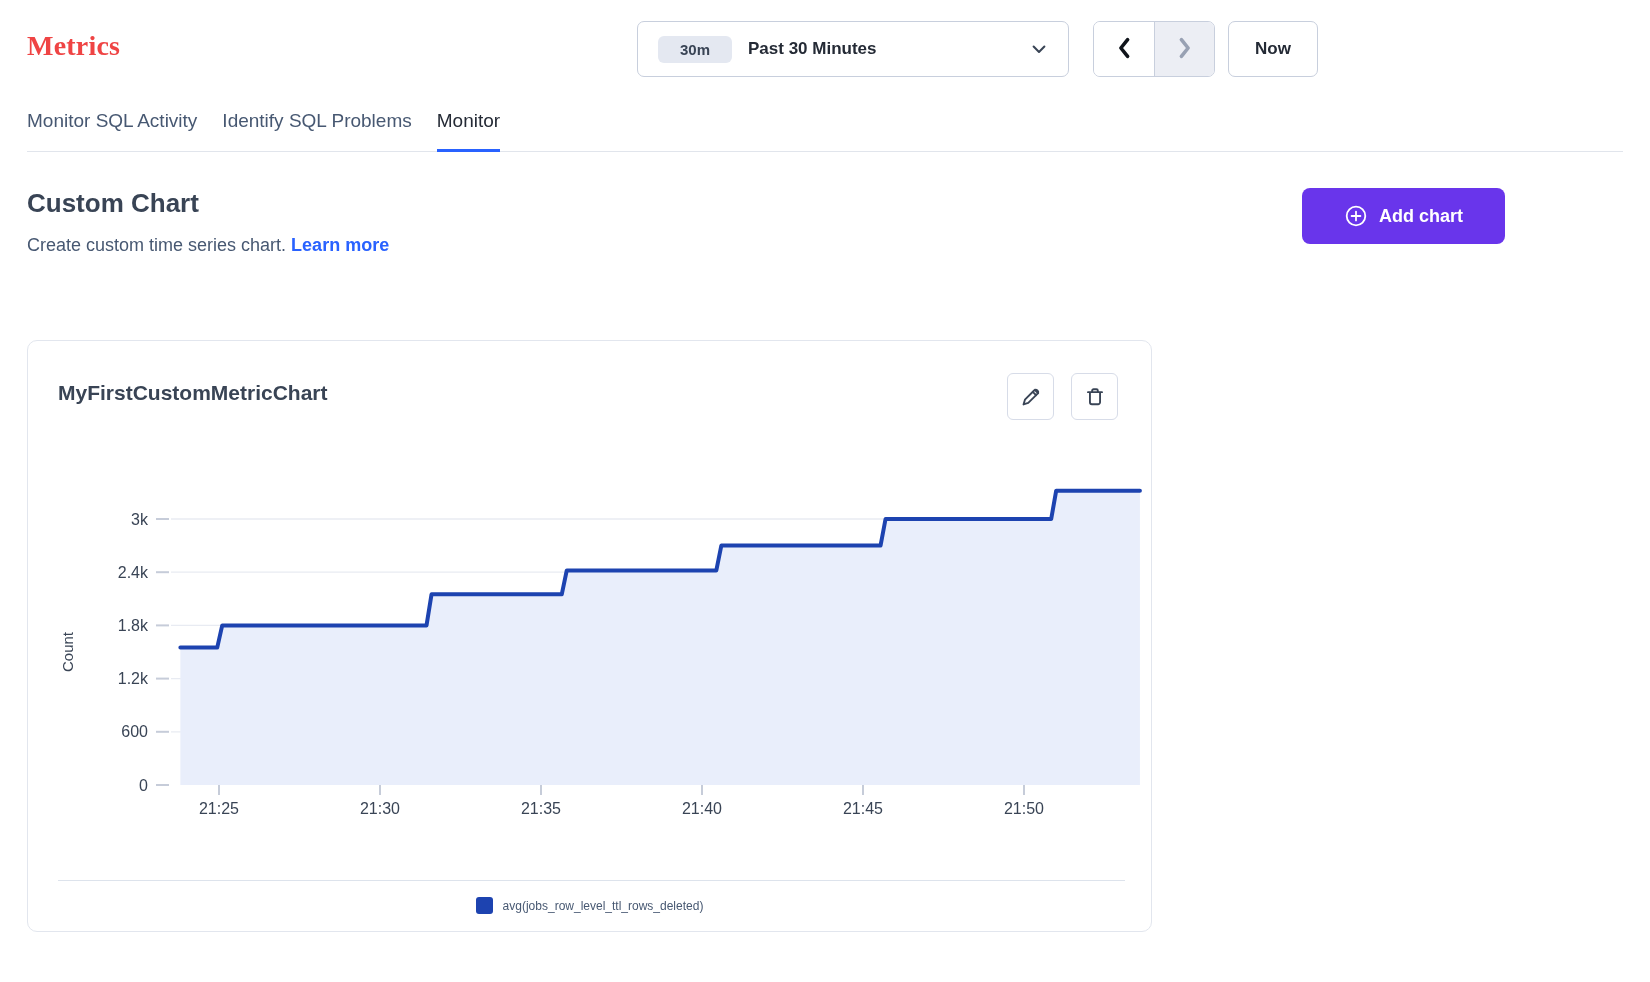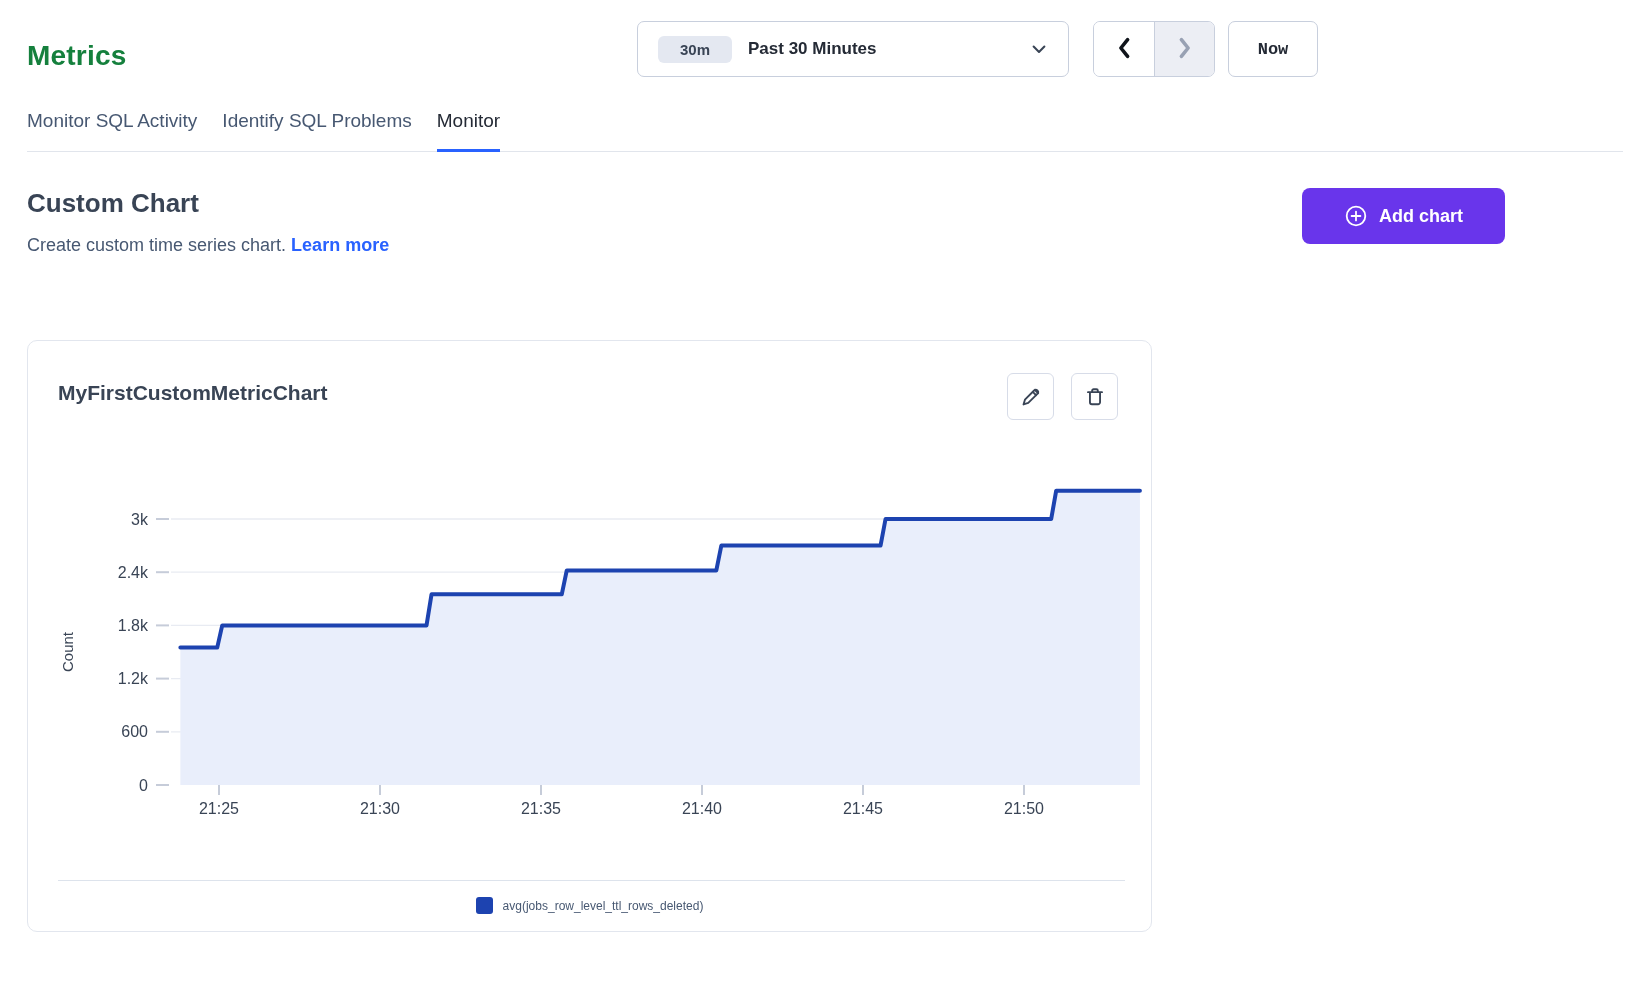--- a/index.html
+++ b/index.html
@@ -7,22 +7,22 @@
   body {
     width:1650px; height:982px; position:relative;
     font-family:"Liberation Sans", sans-serif;
     color:#242a35;
   }
   .page { position:relative; width:1650px; height:982px; overflow:hidden; }
 
   
   .topbar { position:relative; height:90px; }
   .page-title {
-    position:absolute; left:27px; top:40px;
-    font-size:28px; font-weight:bold; color:#15803d; letter-spacing:.2px;
+    position:absolute; left:27px; top:30px;
+    font-size:28px; font-weight:bold; color:#ef4444; letter-spacing:.2px;font-family:Liberation Serif, serif;
   }
   .controls { position:absolute; left:637px; top:21px; display:flex; align-items:center; }
   .time-select {
     width:432px; height:56px; border:1px solid #c8cfdd; border-radius:7px;
     display:flex; align-items:center; padding:0 20px; background:#fff; cursor:pointer;
   }
   .time-badge {
     background:#e4e8f1; color:#394455; font-size:15px; font-weight:bold;
     padding:6px 22px; border-radius:6px; line-height:1;
   }
@@ -33,21 +33,21 @@
     margin-left:24px; height:56px; display:flex; border:1px solid #c8cfdd;
     border-radius:7px; overflow:hidden; background:#fff;
   }
   .nav-btn { width:60px; height:100%; display:flex; align-items:center; justify-content:center;
     background:#fff; border:none; cursor:pointer; }
   .nav-btn.next { background:#eceef4; border-left:1px solid #c8cfdd; cursor:default; }
 
   .now-btn {
     margin-left:13px; width:90px; height:56px; background:#fff; border:1px solid #c8cfdd;
     border-radius:7px; font-size:17px; font-weight:600; color:#242a35; cursor:pointer;
-    font-family:Liberation Mono, monospace;
+    font-family:Liberation Sans, sans-serif;
   }
 
   
   .tabs {
     margin:12px 27px 0 27px; display:flex; gap:25px;
     border-bottom:1px solid #e1e5ec;
   }
   .tab {
     font-size:19px; color:#475872; padding:8px 0 17px 0; cursor:pointer;
     border-bottom:3px solid transparent; margin-bottom:-1px;

